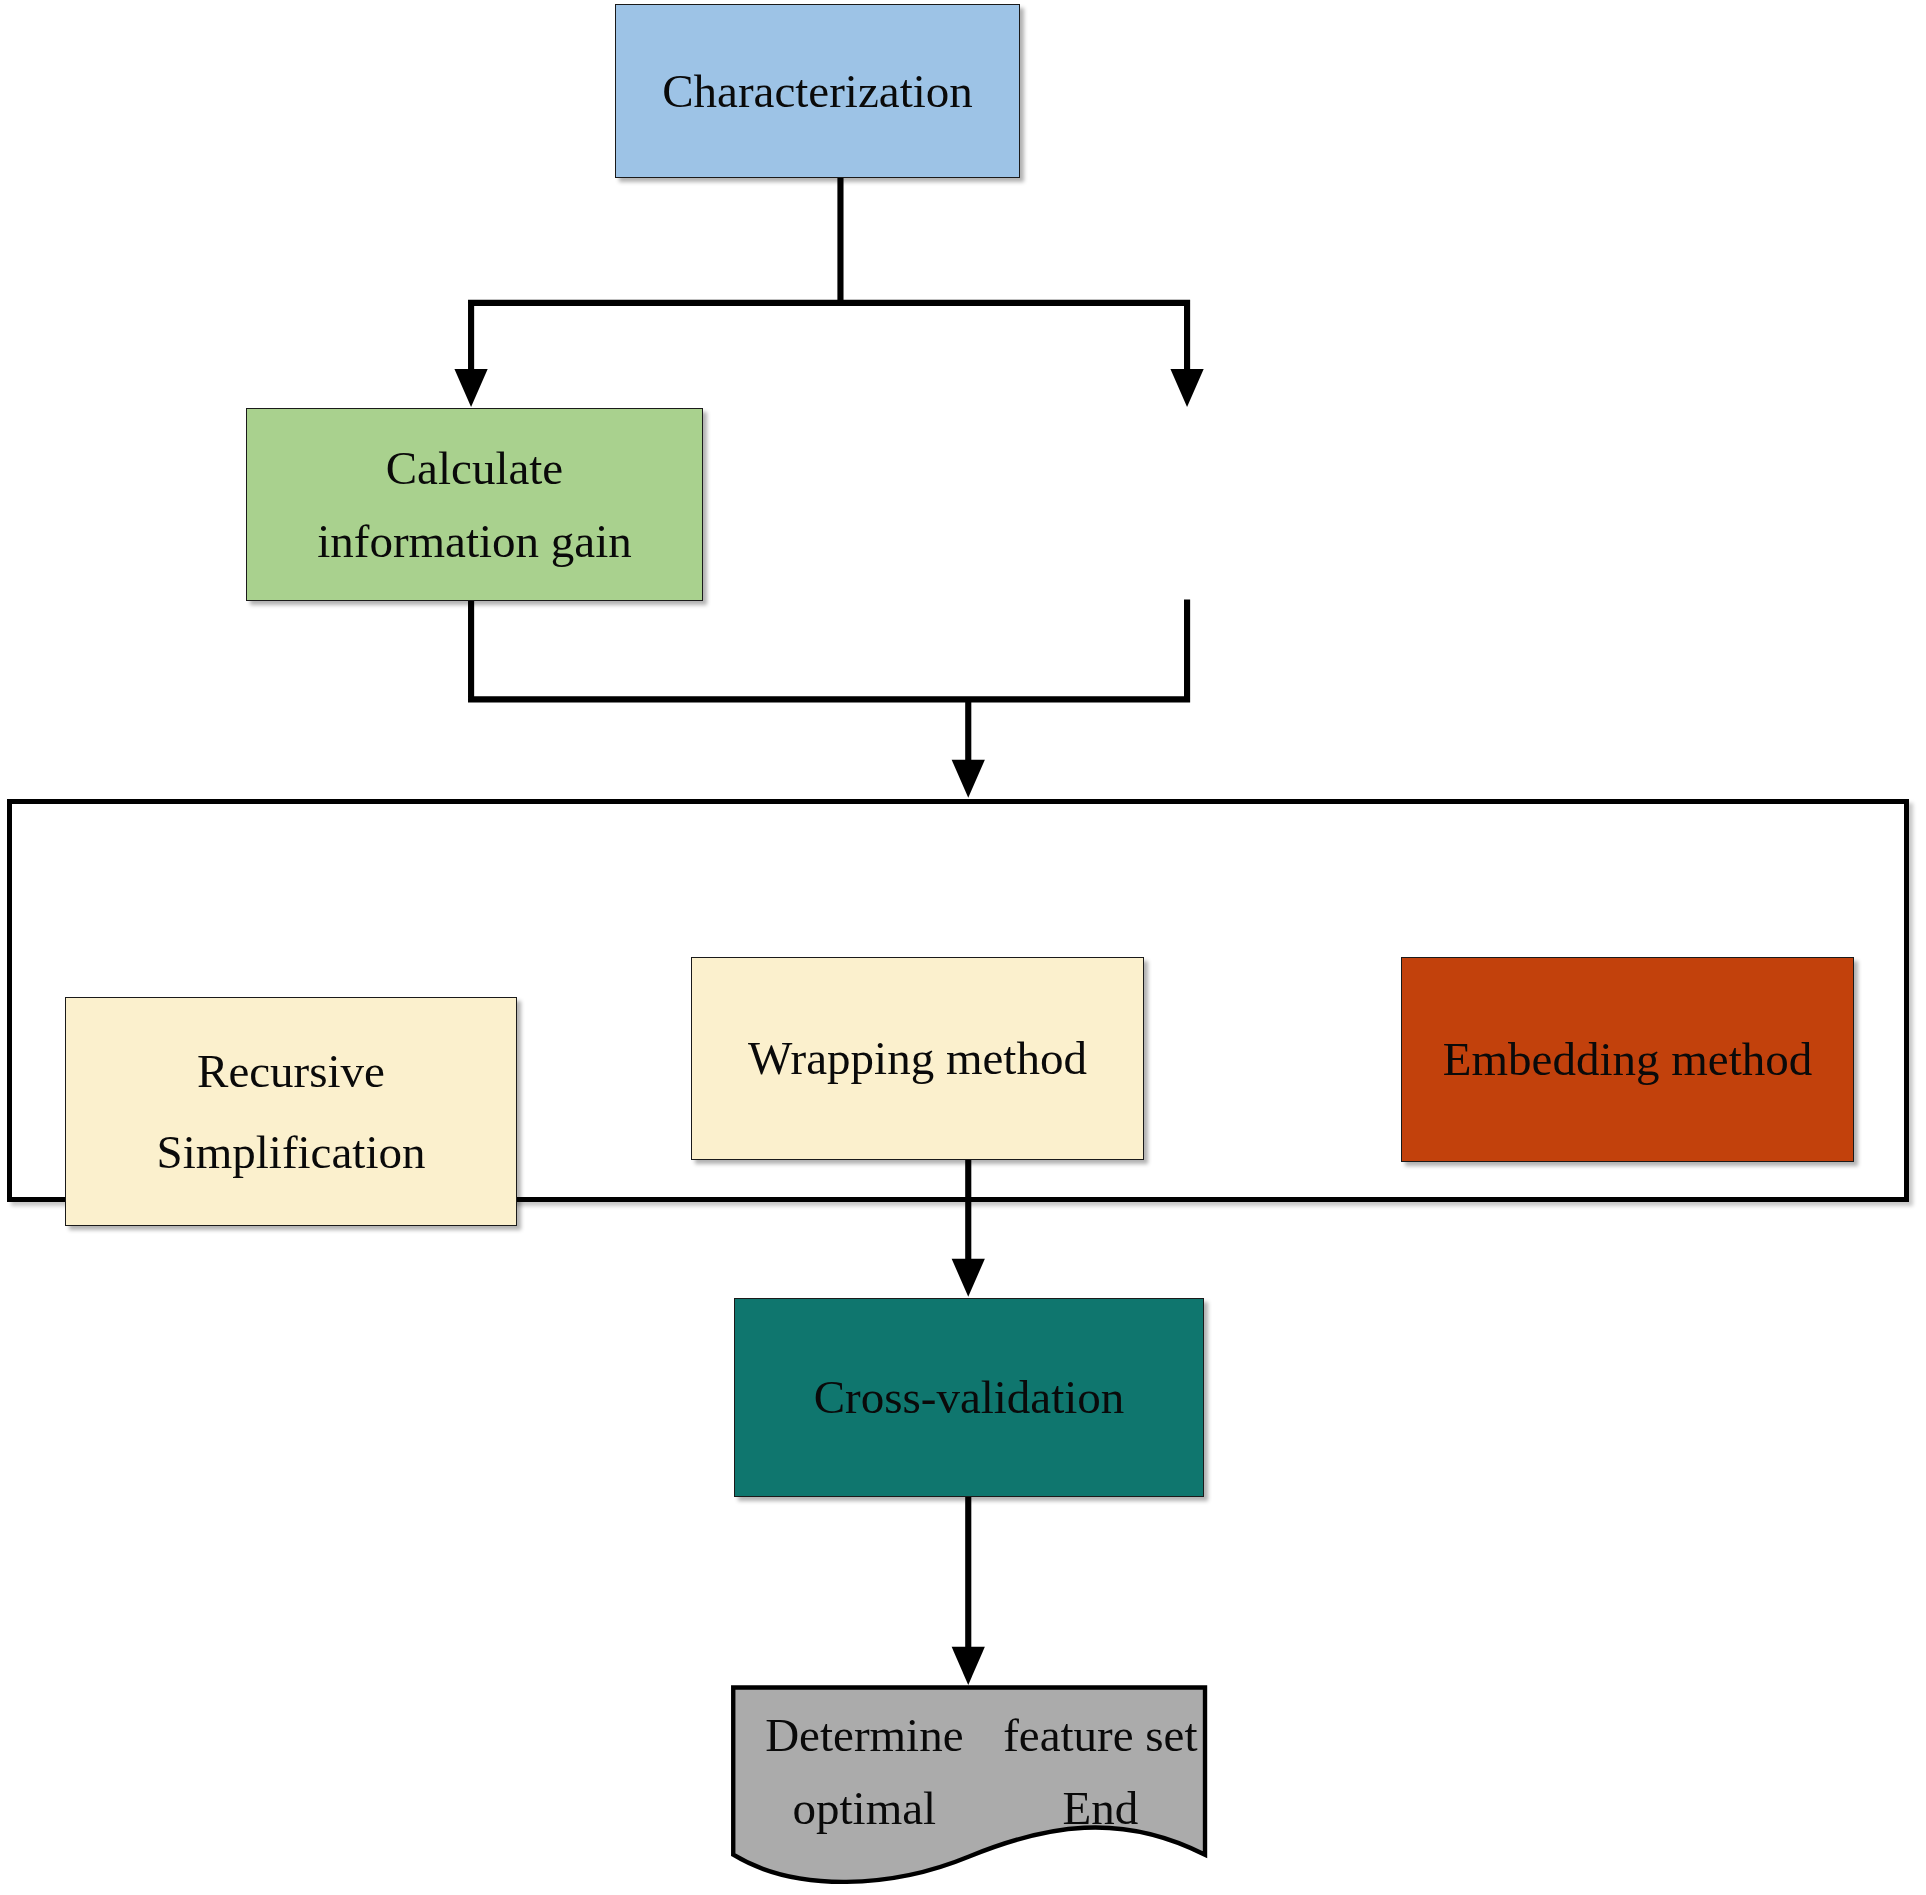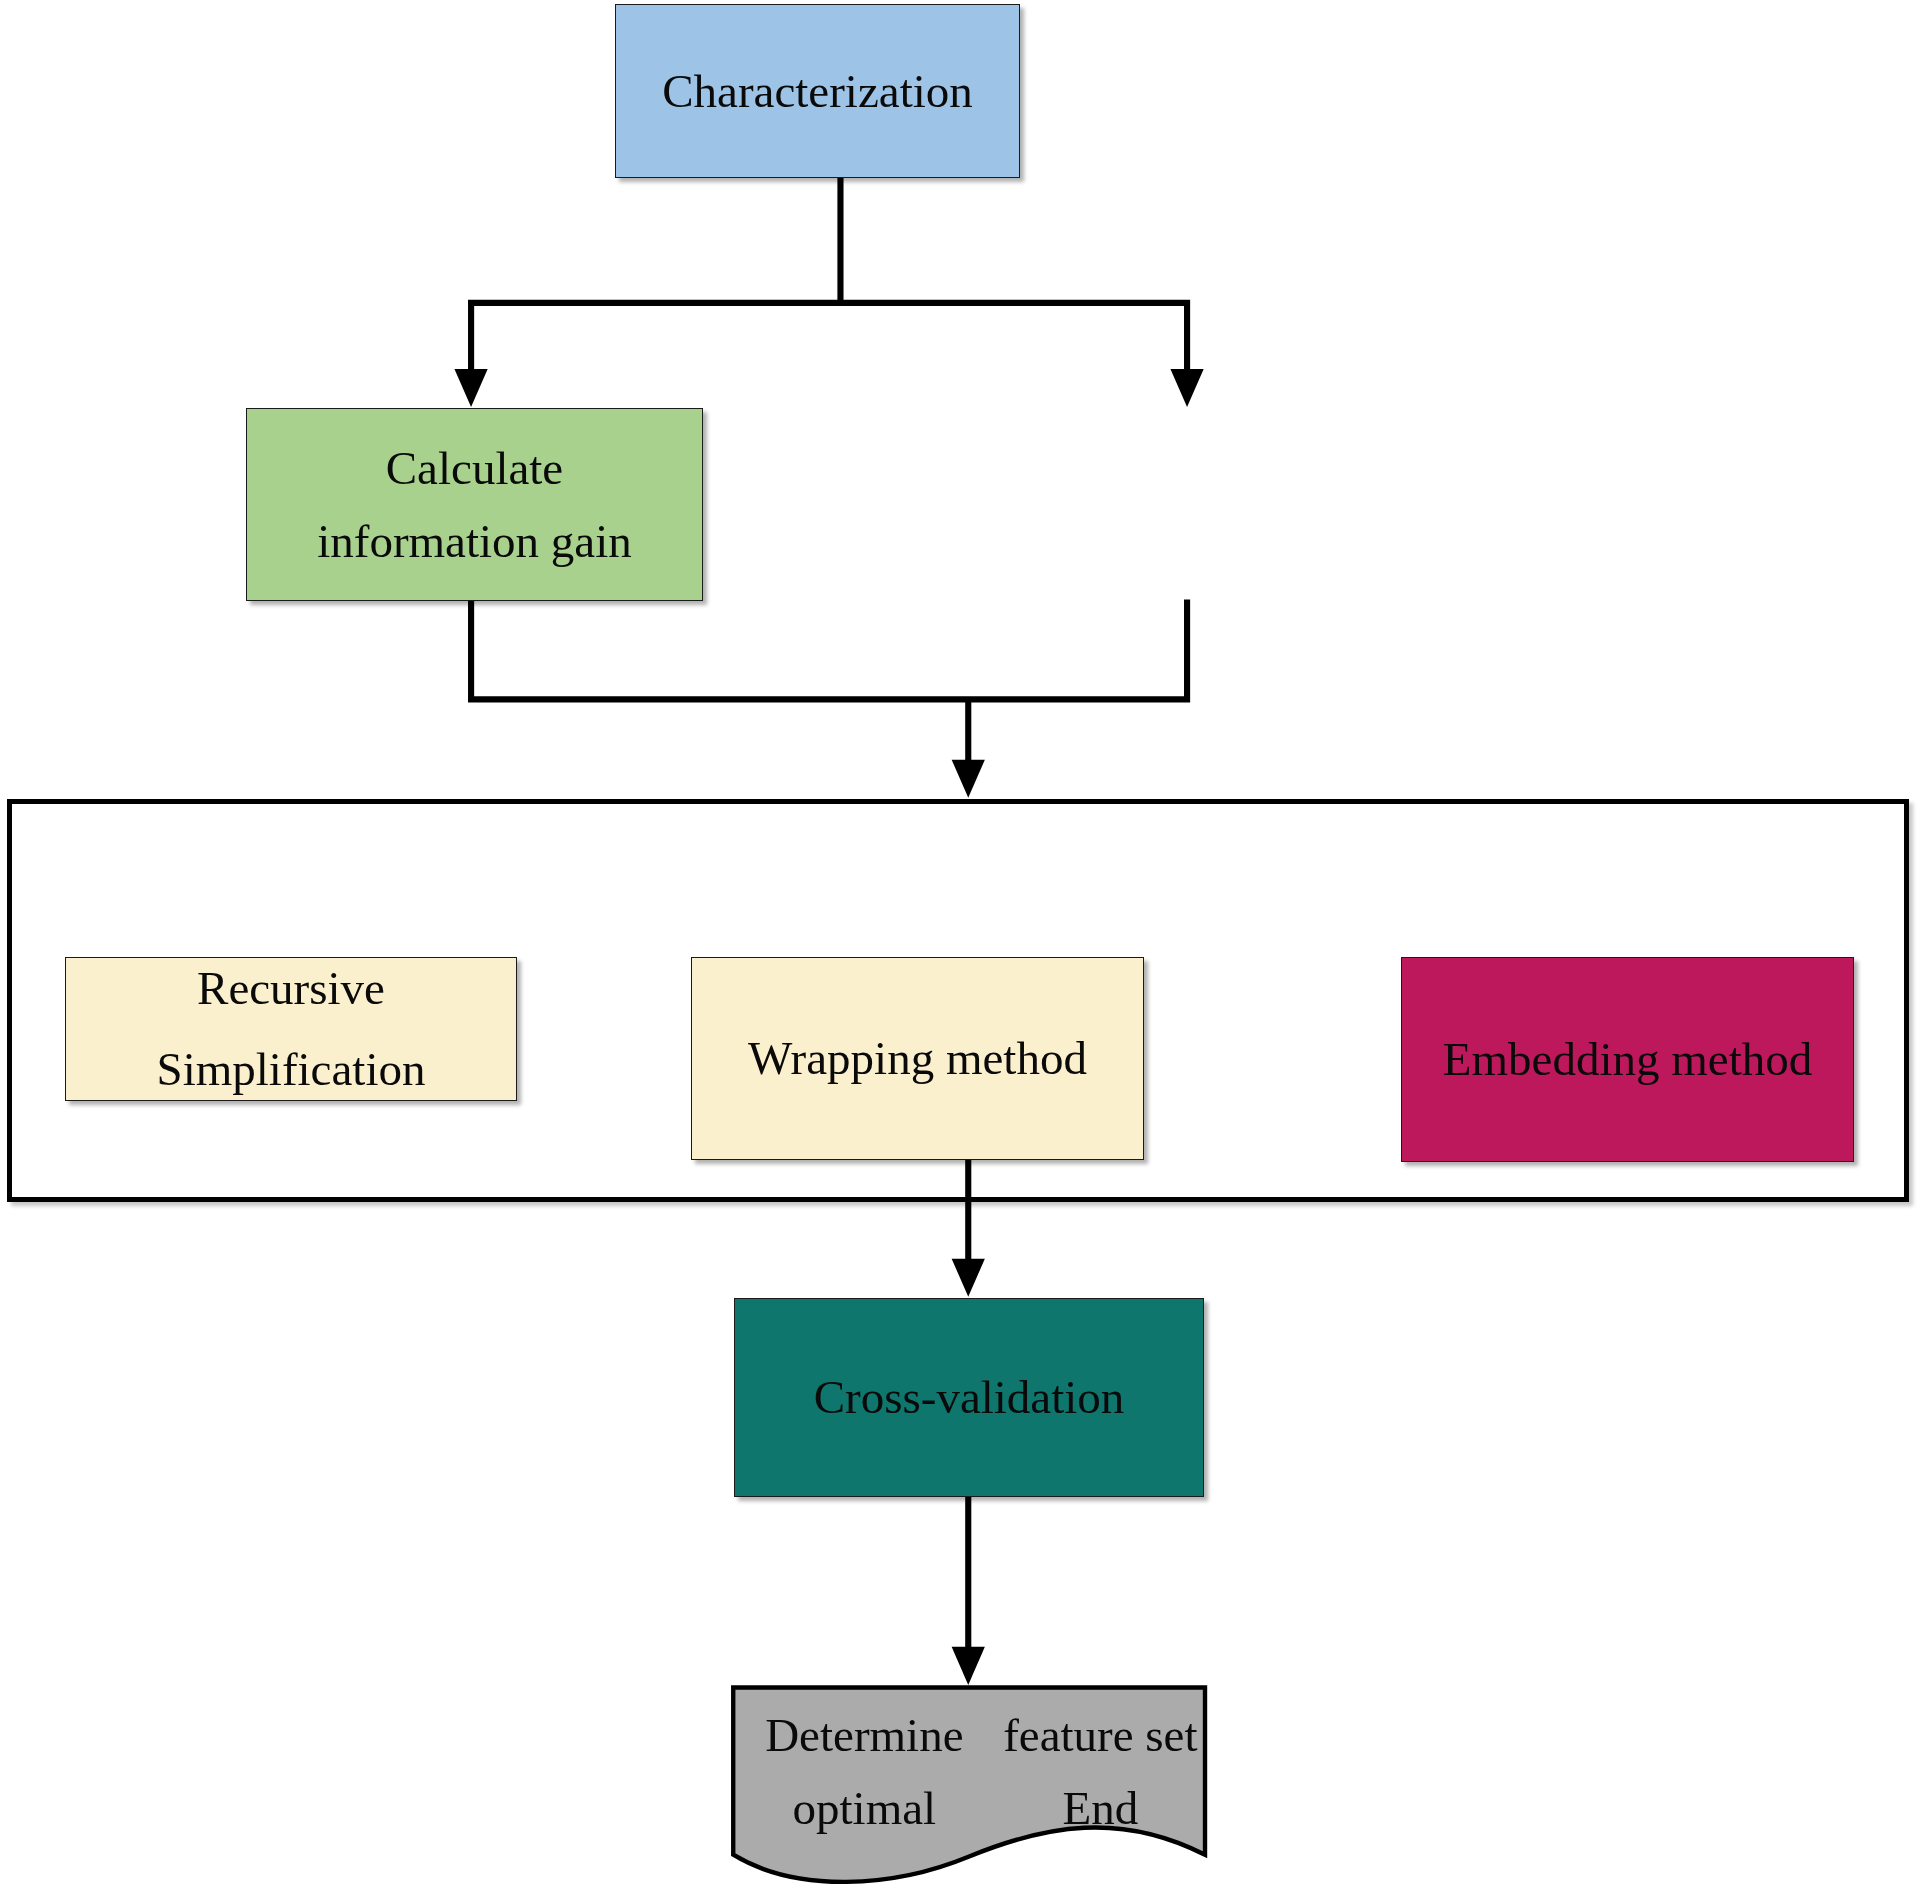--- a/index.html
+++ b/index.html
@@ -46,21 +46,21 @@
     height: 403px;
     box-sizing: border-box;
     border: 5.7px solid #000000;
     background: #ffffff;
     z-index: 1;
     box-shadow: 3.9px 3.9px 3.9px rgba(0,0,0,0.22);
   }
   .node-characterization { left: 615px; top: 4.4px;   width: 405px; height: 174px; }
   .node-calc             { left: 246px;  top: 408px;  width: 457px; height: 193px; }
   .node-mutual           { left: 964px; top: 408px;  width: 447px; height: 193px; }
-  .node-recursive        { left: 65px;  top: 957px; width: 452px; height: 144px; gap: 8px; }
+  .node-recursive        { left: 65px;  top: 997px; width: 452px; height: 229px; gap: 8px; }
   .node-wrapping         { left: 691px; top: 957px; width: 453px; height: 203px; }
   .node-embedding        { left: 1401px; top: 957px; width: 453px; height: 205px; }
   .node-crossval         { left: 734px; top: 1298px; width: 470px; height: 199px; }
   .doc-label {
     position: absolute;
     left: 733px;
     top: 1688px;
     width: 472px;
     height: 168px;
     display: flex;
@@ -114,21 +114,21 @@
 
   <div class="node node-recursive" style="background-color: rgb(251, 240, 205);">
     <span>Recursive</span>
     <span>Simplification</span>
   </div>
 
   <div class="node node-wrapping" style="background-color: rgb(251, 240, 205);">
     <span>Wrapping method</span>
   </div>
 
-  <div class="node node-embedding" style="background-color: #be185d;">
+  <div class="node node-embedding" style="background-color: #c2410c;">
     <span>Embedding method</span>
   </div>
 
   <div class="node node-crossval" style="background-color: #0f766e;">
     <span>Cross-validation</span>
   </div>
 
   <div class="doc-label">
     <span>Determine optimal</span>
     <span>feature set End</span>

